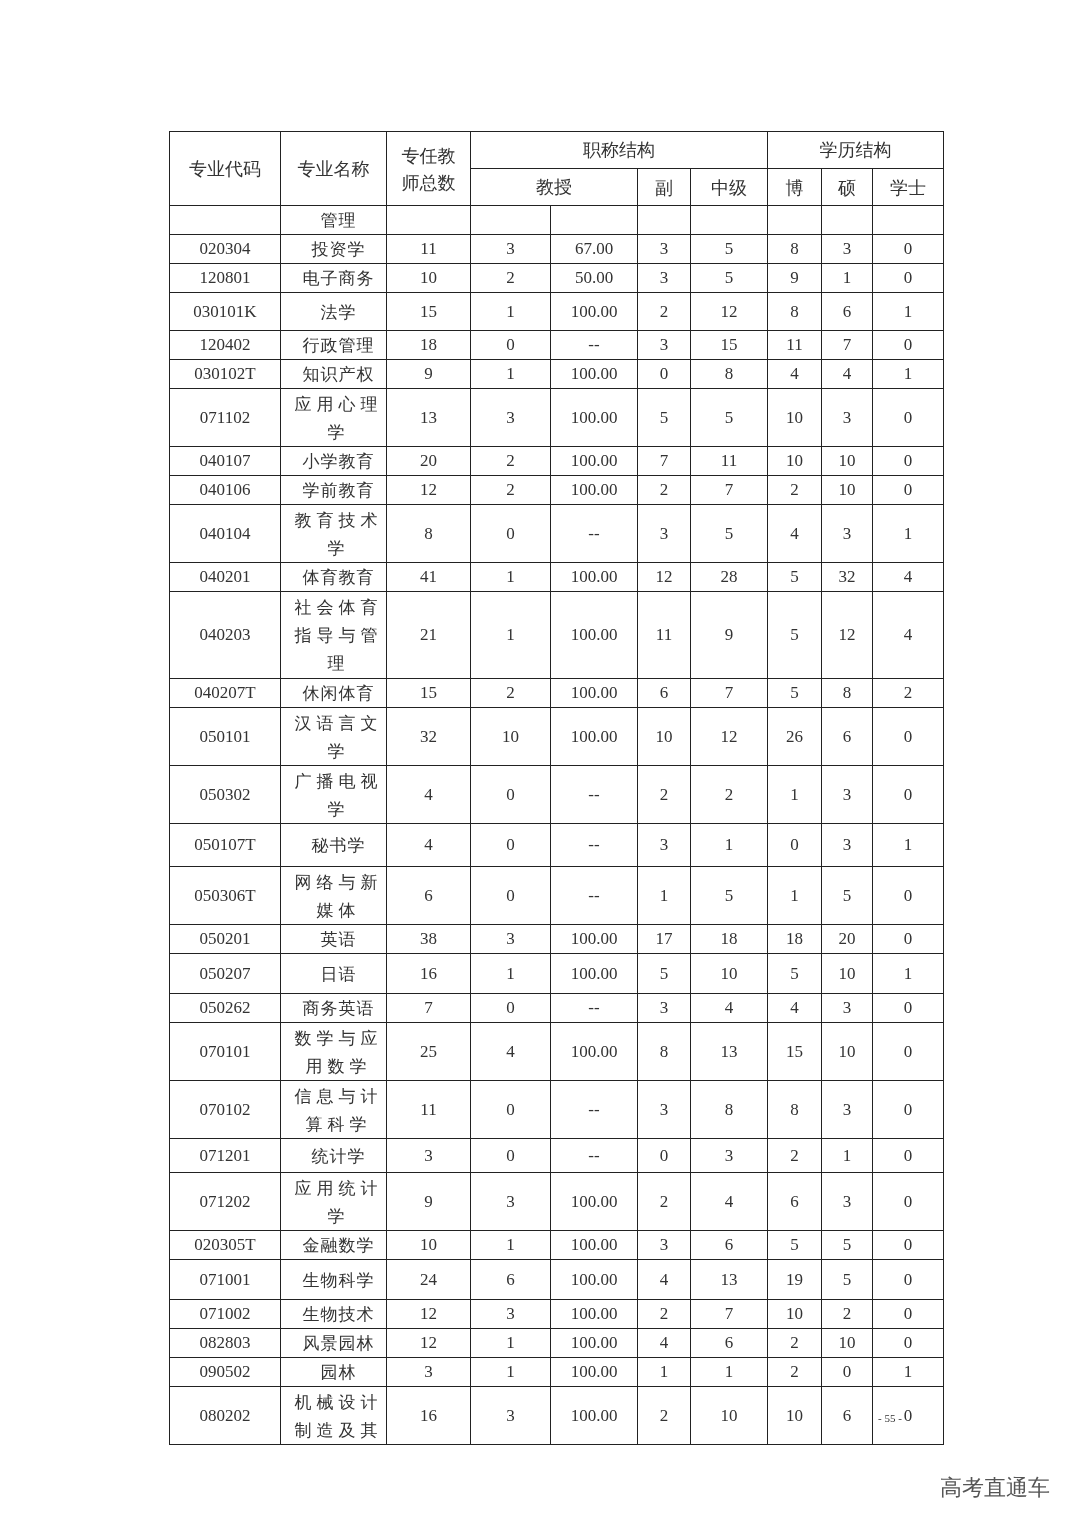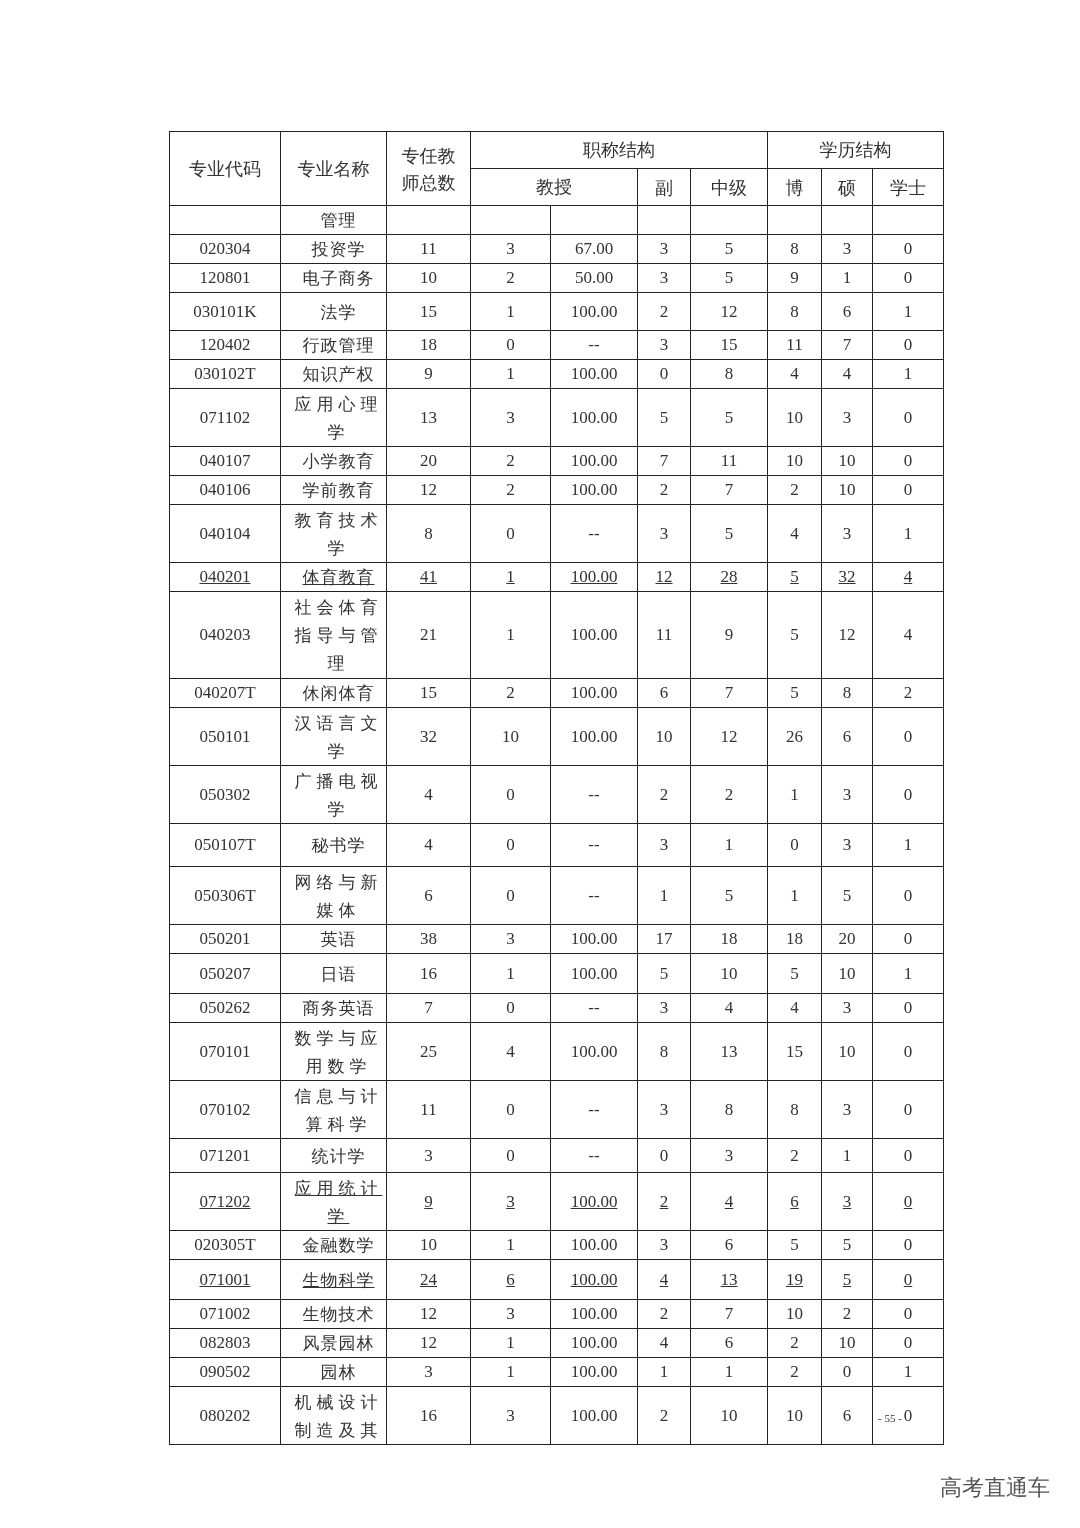--- a/index.html
+++ b/index.html
@@ -177,21 +177,21 @@
         <td class="name wrap">教育技术学</td>
         <td class="num">8</td>
         <td class="num">0</td>
         <td class="num">--</td>
         <td class="num">3</td>
         <td class="num">5</td>
         <td class="num">4</td>
         <td class="num">3</td>
         <td class="num">1</td>
       </tr>
-      <tr style="height: 29px; text-decoration: underline;">
+      <tr style="height: 29px;">
         <td class="num">040201</td>
         <td class="name">体育教育</td>
         <td class="num">41</td>
         <td class="num">1</td>
         <td class="num">100.00</td>
         <td class="num">12</td>
         <td class="num">28</td>
         <td class="num">5</td>
         <td class="num">32</td>
         <td class="num">4</td>
@@ -333,21 +333,21 @@
         <td class="name">统计学</td>
         <td class="num">3</td>
         <td class="num">0</td>
         <td class="num">--</td>
         <td class="num">0</td>
         <td class="num">3</td>
         <td class="num">2</td>
         <td class="num">1</td>
         <td class="num">0</td>
       </tr>
-      <tr style="height: 58px; text-decoration: underline;">
+      <tr style="height: 58px;">
         <td class="num">071202</td>
         <td class="name wrap">应用统计学</td>
         <td class="num">9</td>
         <td class="num">3</td>
         <td class="num">100.00</td>
         <td class="num">2</td>
         <td class="num">4</td>
         <td class="num">6</td>
         <td class="num">3</td>
         <td class="num">0</td>
@@ -357,21 +357,21 @@
         <td class="name">金融数学</td>
         <td class="num">10</td>
         <td class="num">1</td>
         <td class="num">100.00</td>
         <td class="num">3</td>
         <td class="num">6</td>
         <td class="num">5</td>
         <td class="num">5</td>
         <td class="num">0</td>
       </tr>
-      <tr style="height: 40px; text-decoration: underline;">
+      <tr style="height: 40px;">
         <td class="num">071001</td>
         <td class="name">生物科学</td>
         <td class="num">24</td>
         <td class="num">6</td>
         <td class="num">100.00</td>
         <td class="num">4</td>
         <td class="num">13</td>
         <td class="num">19</td>
         <td class="num">5</td>
         <td class="num">0</td>

